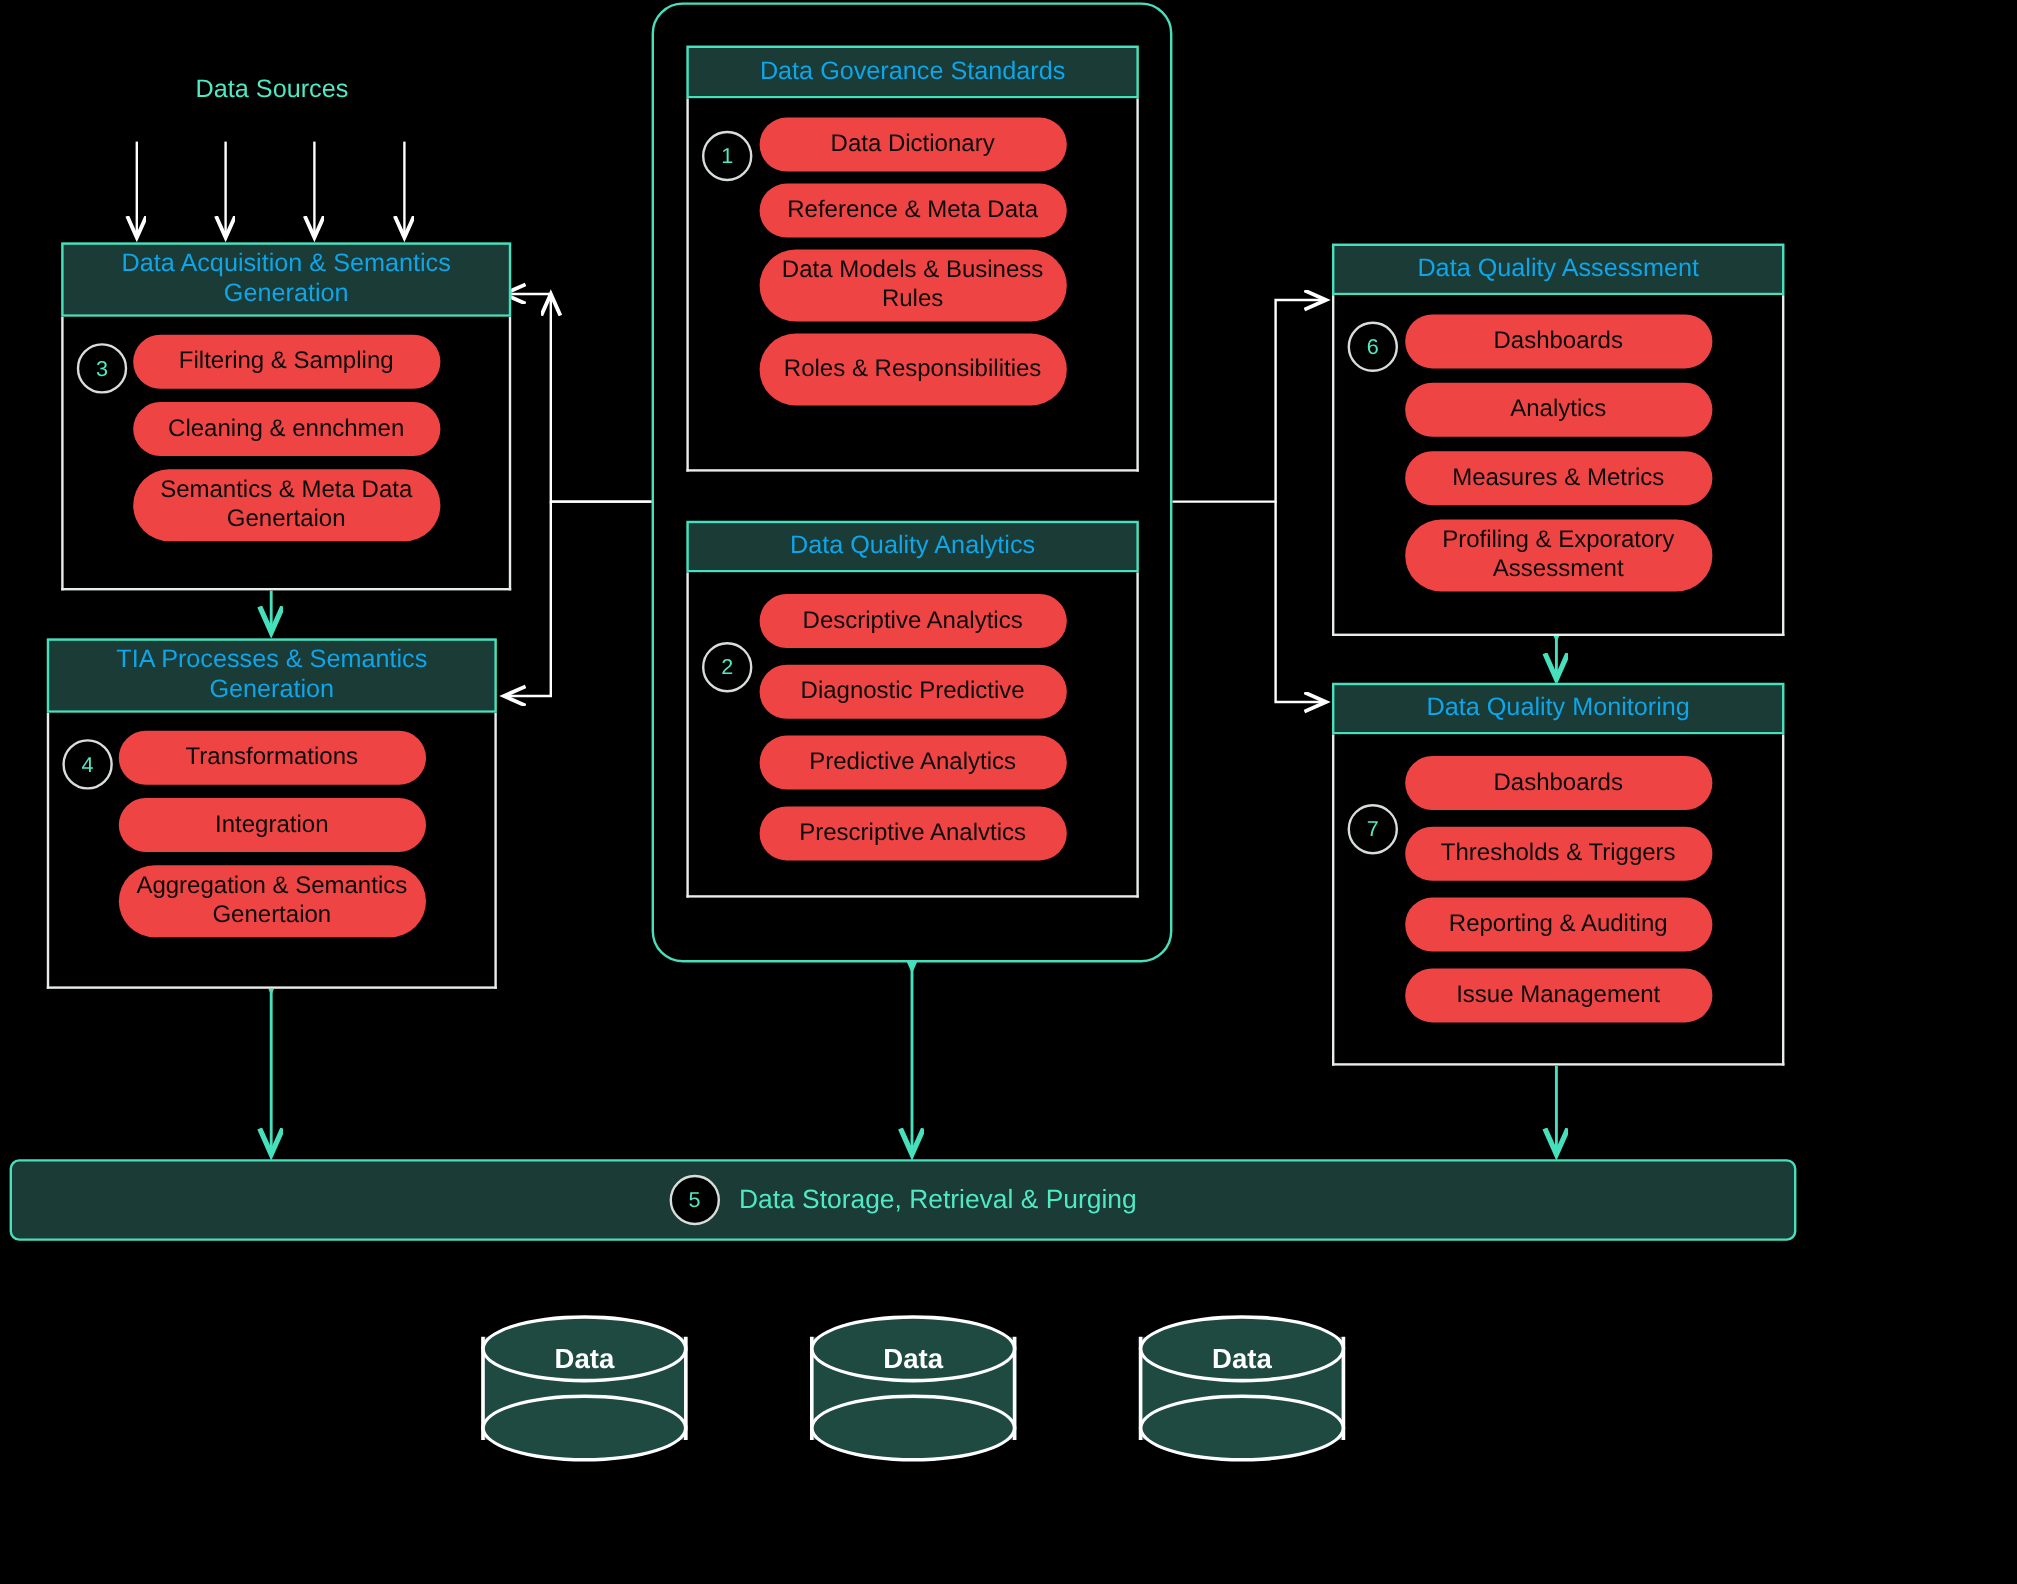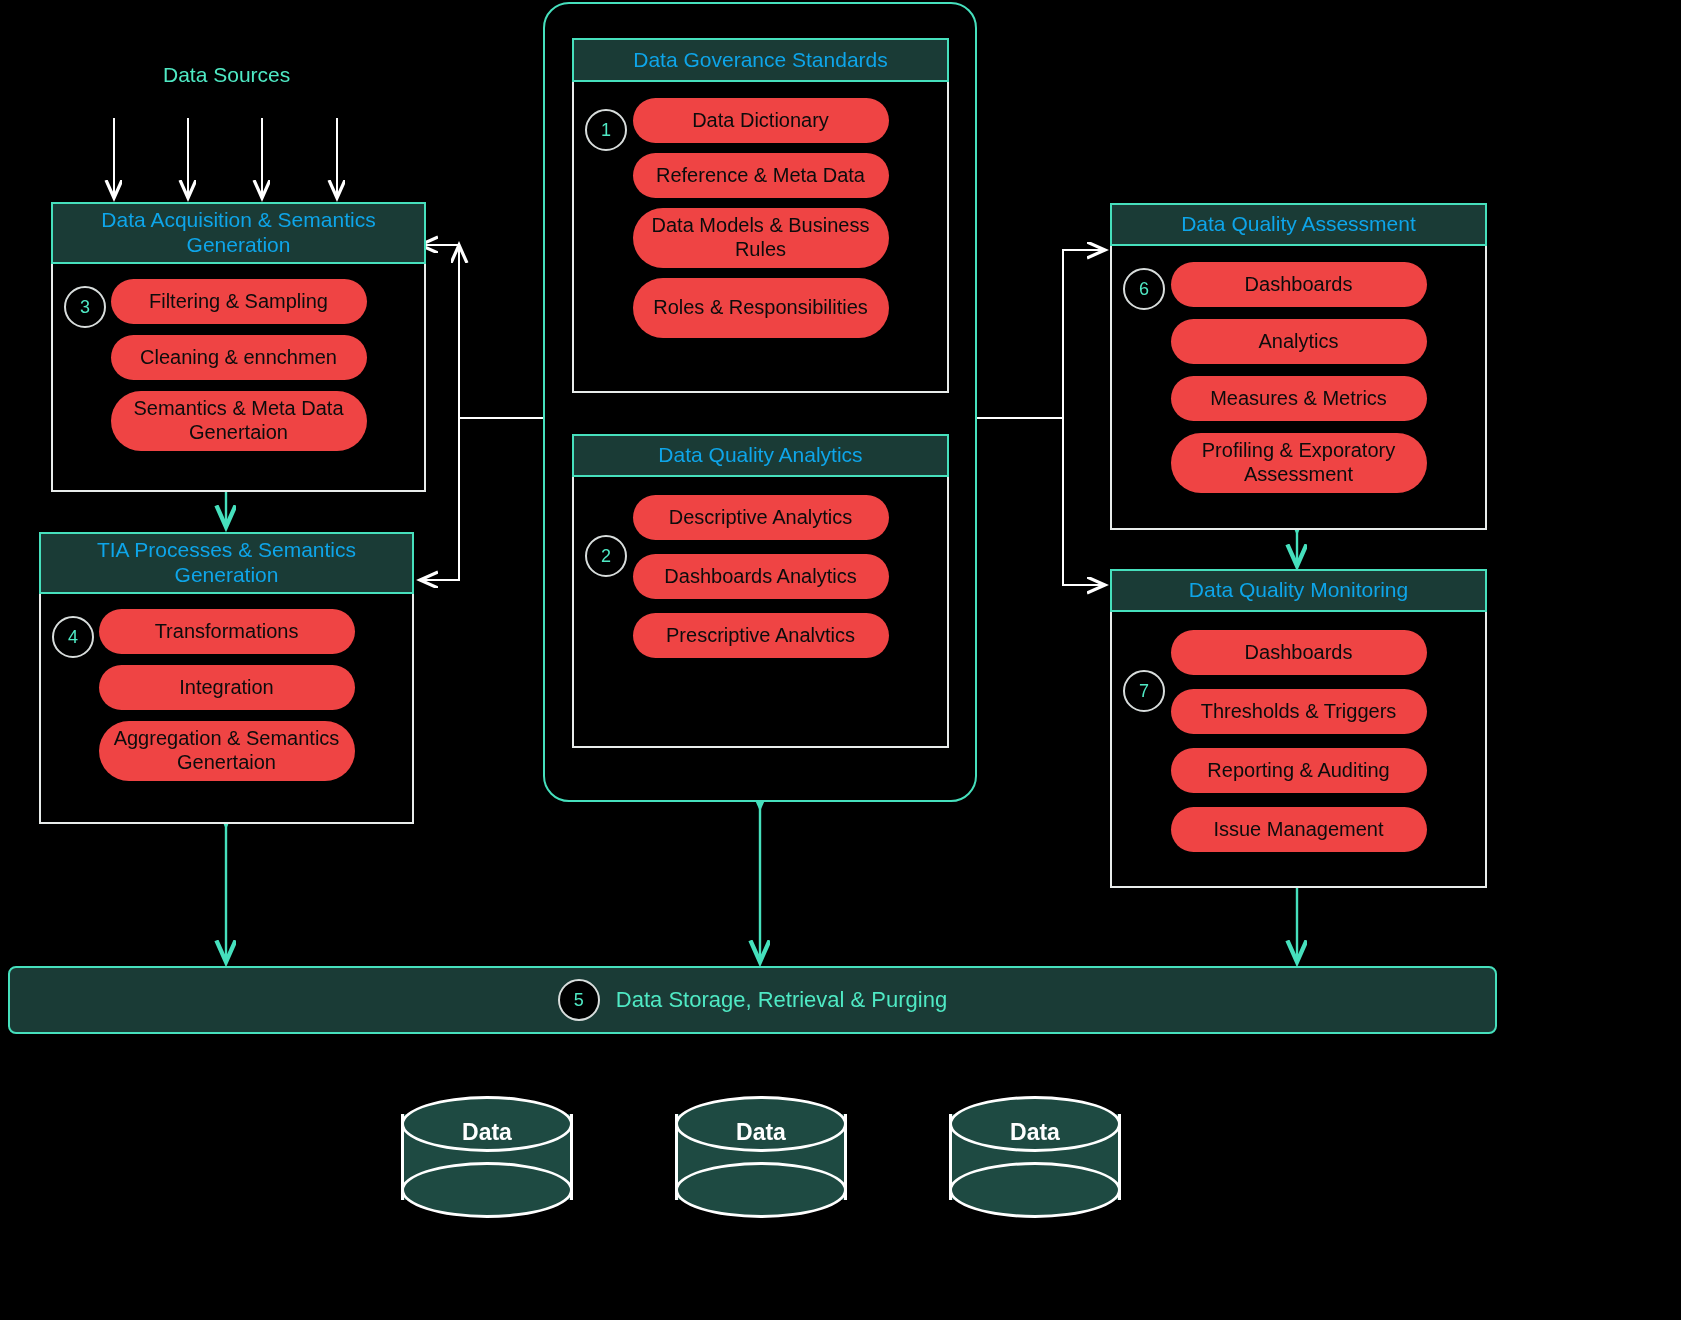--- a/index.html
+++ b/index.html
@@ -191,21 +191,22 @@
       </div>
     </div>
   </div>
 
   <div class="panel" style="left:572px;top:434px;width:377px;">
     <div class="panel-head" style="height:43px;">Data Quality Analytics</div>
     <div class="panel-body" style="height:271px;">
       <div class="step" style="left:11px;top:58px;">2</div>
       <div class="pills" style="gap:14px;padding-top:18px;">
         <div class="pill" style="width:256px;height:45px;">Descriptive Analytics</div>
-        <div class="pill" style="width:256px;height:45px;">Dashboards Analytics</div>
+        <div class="pill" style="width:256px;height:45px;">Diagnostic Predictive</div>
+        <div class="pill" style="width:256px;height:45px;">Predictive Analytics</div>
         <div class="pill" style="width:256px;height:45px;">Prescriptive Analvtics</div>
       </div>
     </div>
   </div>
 
   <div class="panel" style="left:1110px;top:203px;width:377px;">
     <div class="panel-head" style="height:43px;">Data Quality Assessment</div>
     <div class="panel-body" style="height:284px;">
       <div class="step" style="left:11px;top:22px;">6</div>
       <div class="pills" style="gap:12px;padding-top:16px;">

